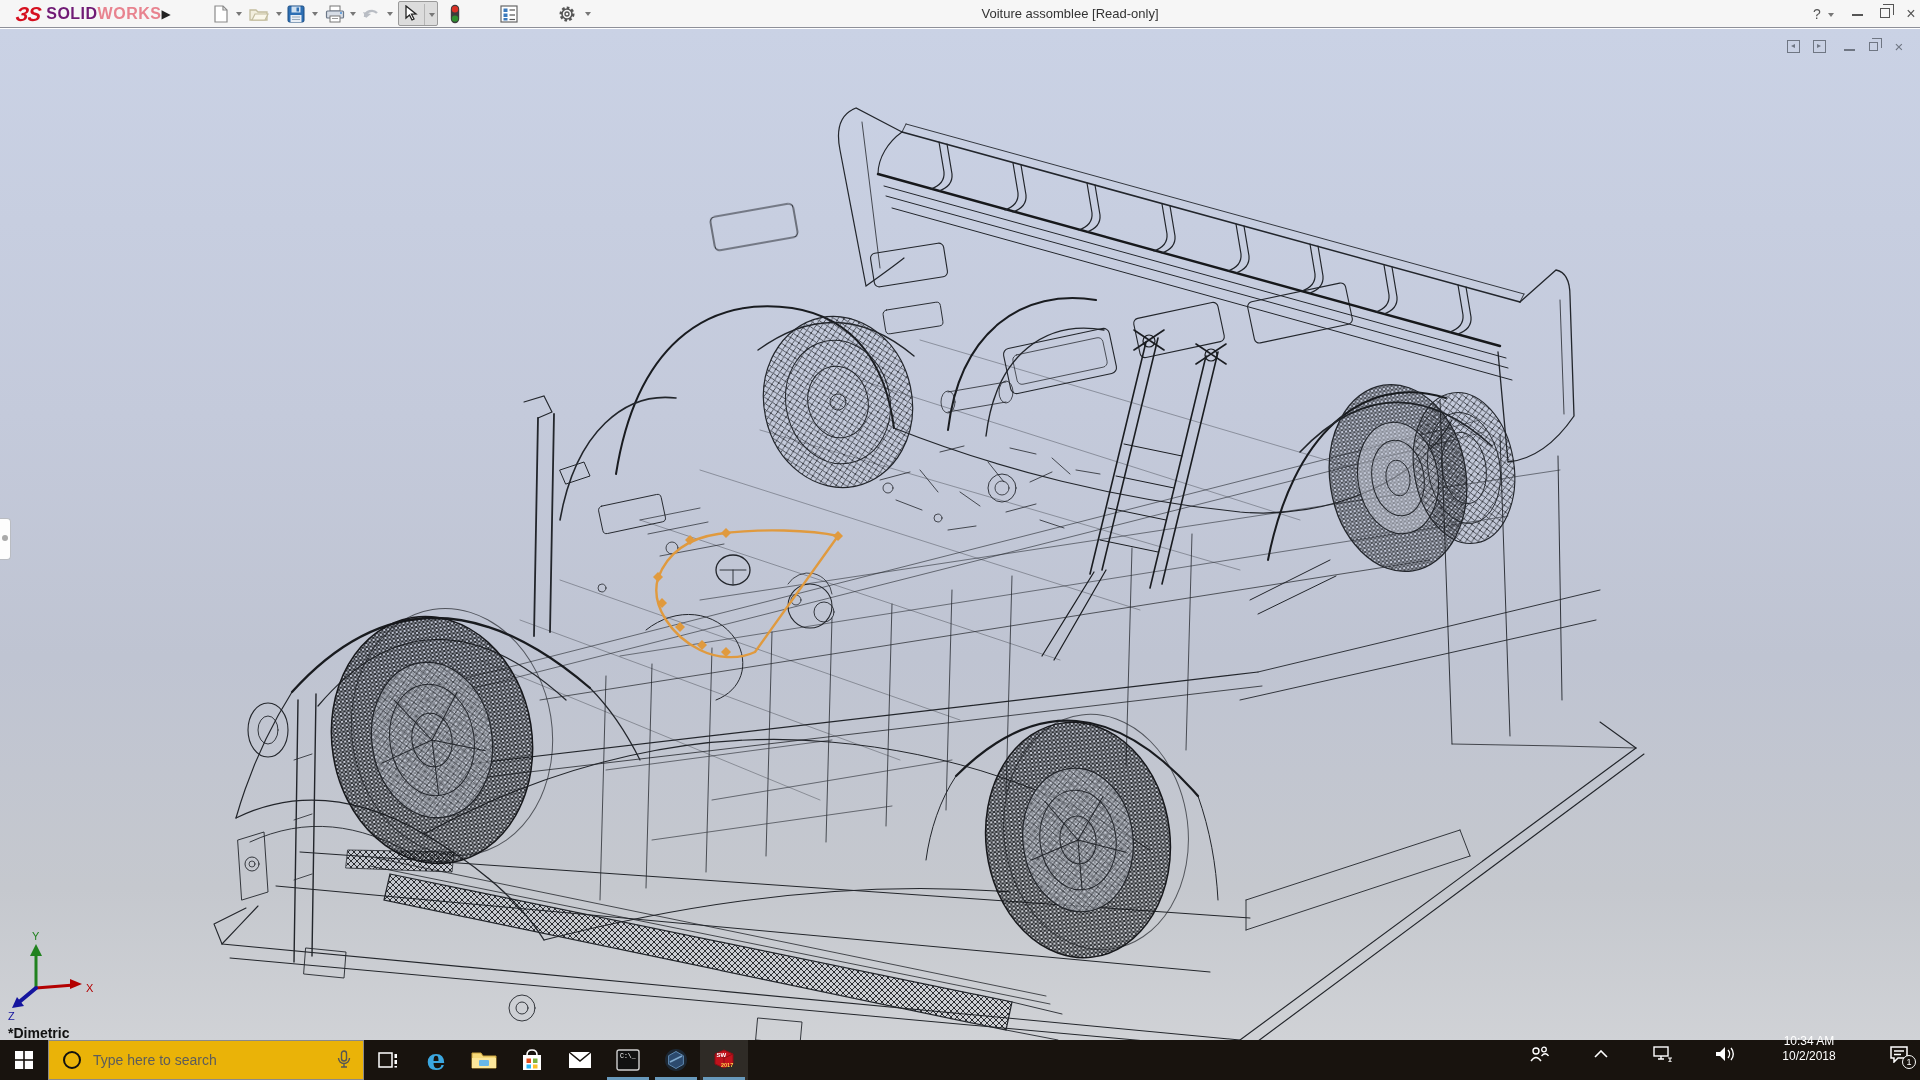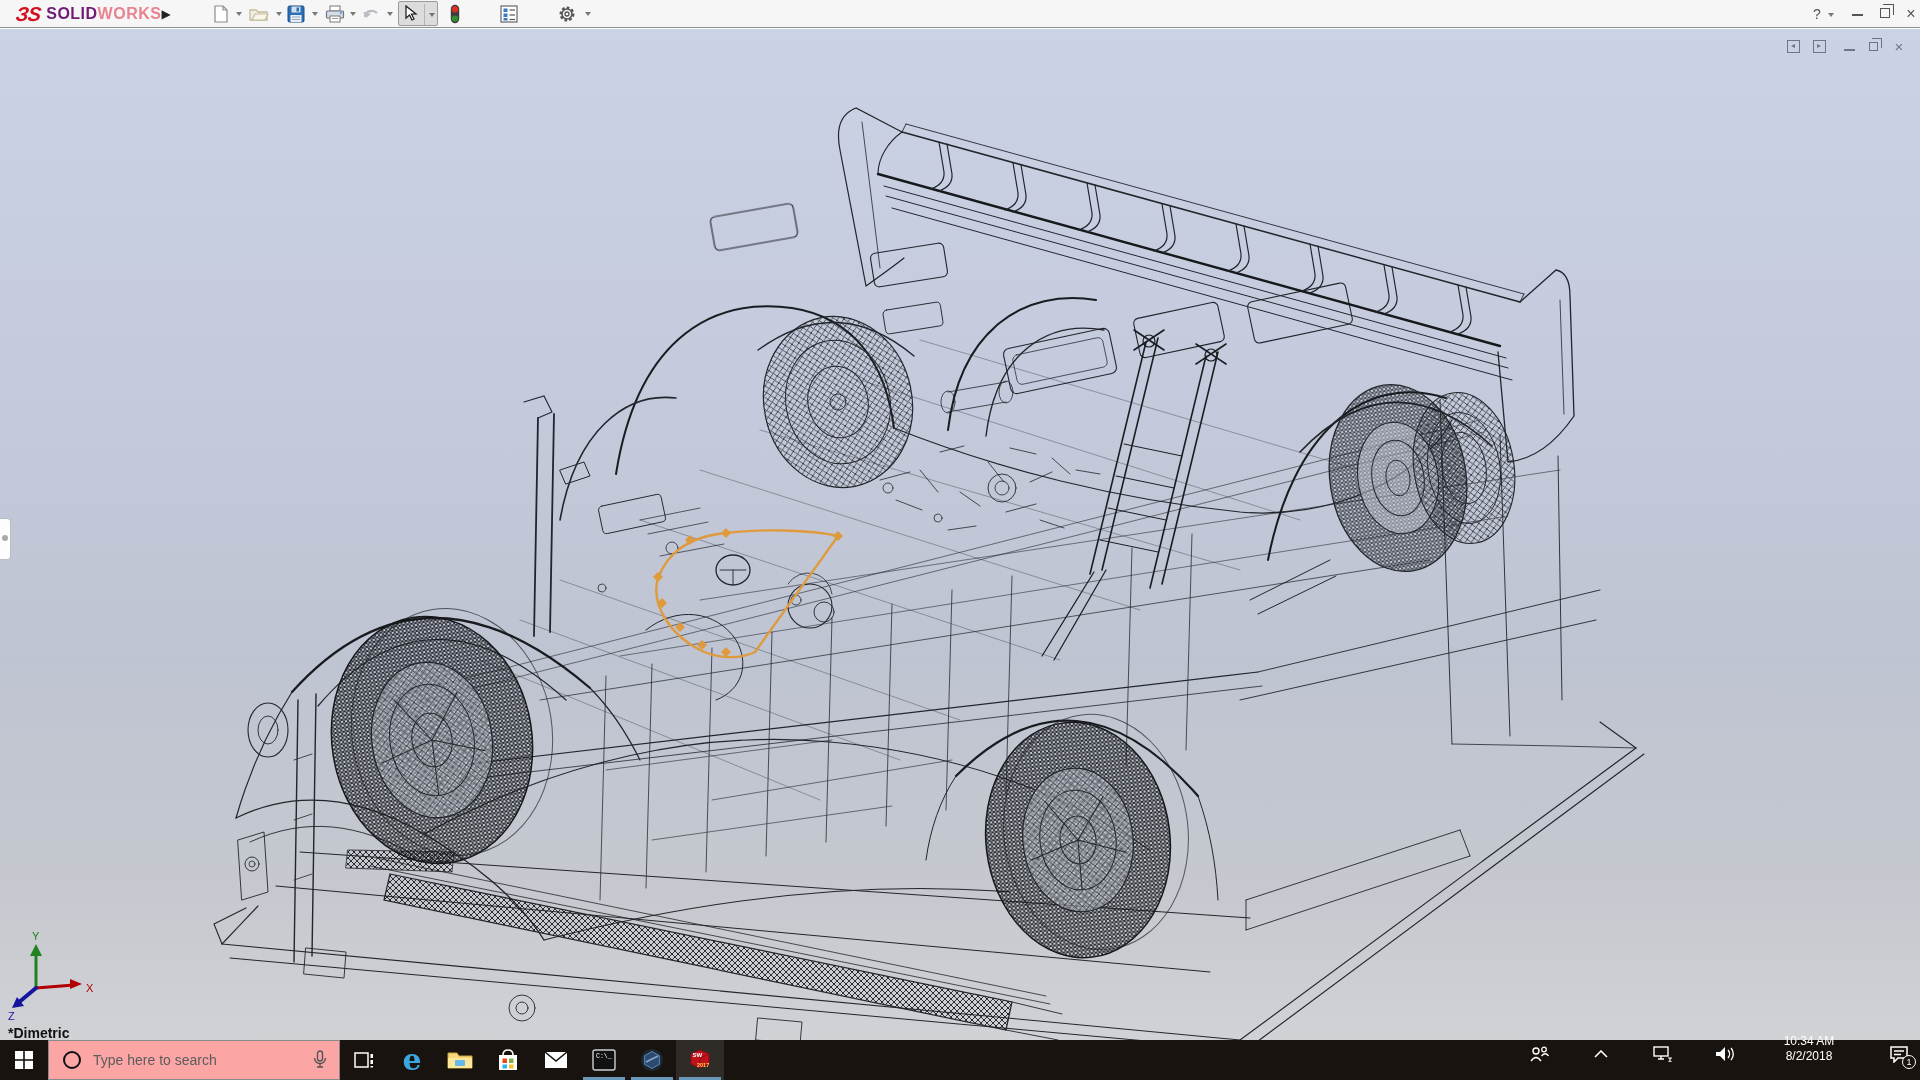--- a/index.html
+++ b/index.html
@@ -52,21 +52,21 @@
   .vpc-close { font-size:15px; color:#6f7683;}
   #side-tab { position:absolute; left:0; top:489px; width:11px; height:42px; background:#fdfdfd;
     border:1px solid #b9bcc2; border-left:none; border-radius:0 4px 4px 0; }
   #side-tab i { display:block; width:6px; height:6px; border-radius:50%; background:#aaa;
     margin:16px auto 0;}
 
   
   #taskbar { position:absolute; left:0; top:1040px; width:1920px; height:40px;
     background:#18130e; z-index:40; display:flex; align-items:center;}
   #start { width:48px; height:40px; display:flex; align-items:center; justify-content:center;}
-  #searchbox { width:292px; height:40px; background:#fca5a5; display:flex; align-items:center;
+  #searchbox { width:316px; height:40px; background:#eab308; display:flex; align-items:center;
     border:1px solid #8a8a8a; }
   #searchbox .ring { width:18px; height:18px; border:2.5px solid #111; border-radius:50%;
     margin:0 12px 0 14px; }
   #searchbox .ph { font-size:14px; color:#5c5c5c; flex:1; }
   .tb-app { width:48px; height:40px; position:relative; display:flex; align-items:center;
     justify-content:center; }
   .tb-app.open:after { content:""; position:absolute; left:3px; bottom:0; width:42px; height:3px;
     background:#6899bb; }
   .tb-app.active { background:rgba(255,255,255,.10); }
   #tray { margin-left:auto; display:flex; align-items:flex-start; height:52px;gap:32px; }
@@ -168,20 +168,21 @@
 
   <div class="tb-ico" style="left:556px">
     <svg width="20" height="20">
       <circle cx="10" cy="10" r="6.2" fill="none" stroke="#555" stroke-width="2.6" stroke-dasharray="2.6 2.1"></circle>
       <circle cx="10" cy="10" r="5" fill="none" stroke="#555" stroke-width="1.6"></circle>
       <circle cx="10" cy="10" r="2" fill="none" stroke="#555" stroke-width="1.3"></circle>
       </svg>
   </div>
   <span class="dd" style="left:585px"></span>
 
+  <div id="win-title">Voiture assomblee [Read-only]</div>
 
   <div class="wc" style="left:1802px">?</div>
   <span class="dd" style="left:1828px;top:13px"></span>
   <div class="wc wc-min" style="left:1842px">
       <i></i>
     </div>
   <div class="wc wc-restore" style="left:1870px">
       <i></i>
     </div>
   <div class="wc wc-close" style="left:1896px">×</div>
@@ -544,21 +545,21 @@
         </svg>
     </div>
     <div class="tray-ico">
       <svg width="20" height="16">
         <path d="M1,6 h4 l5,-5 v14 l-5,-5 h-4 z" fill="#fff"></path>
         <path d="M13,4 a6,6 0 0 1 0,8 M16,2 a9,9 0 0 1 0,12" fill="none" stroke="#fff" stroke-width="1.4"></path>
         </svg>
     </div>
     <div id="clock">
       <div>10:34 AM</div>
-      <div>8/2/2018</div>
+      <div>10/2/2018</div>
     </div>
     <div id="action">
       <svg width="20" height="18">
         <path d="M2,2 h16 v11 h-9 l-4,4 v-4 h-3 z" fill="none" stroke="#fff" stroke-width="1.5"></path>
         <path d="M5,6 h10 M5,9.5 h7" stroke="#fff" stroke-width="1.3"></path>
         </svg>
       <span class="badge">1</span>
     </div>
   </div>
 </div>

